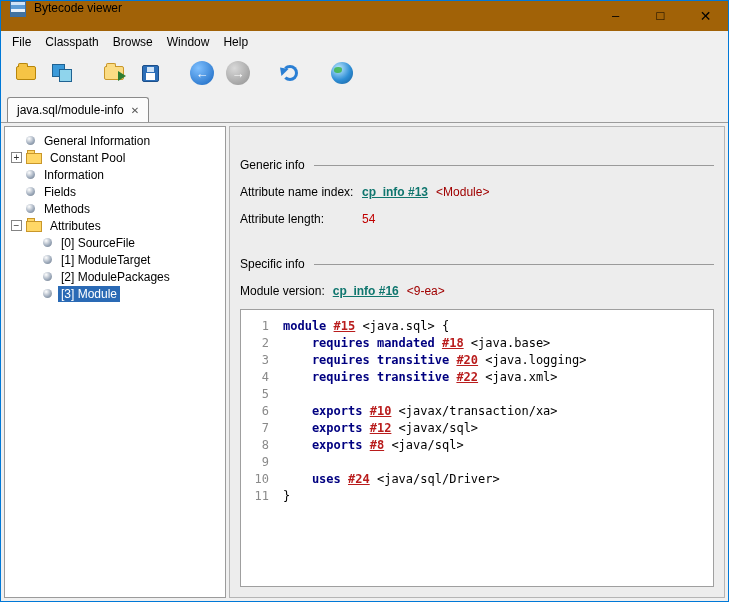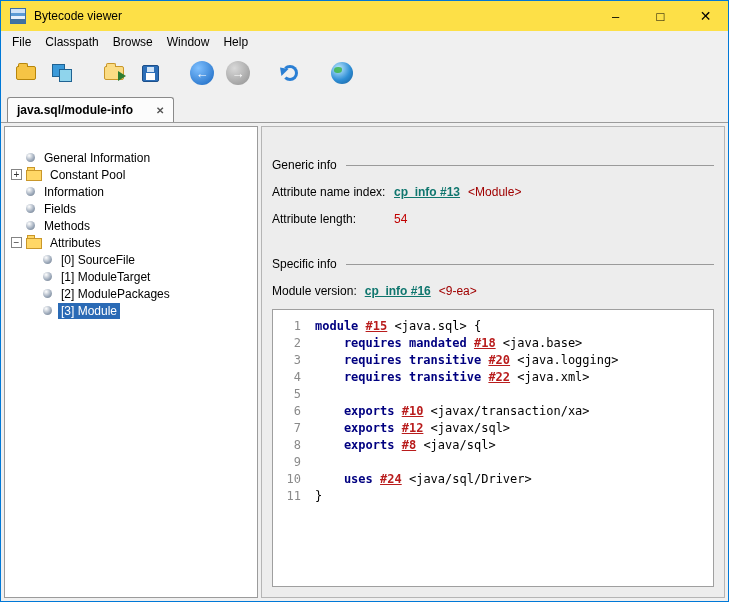--- a/index.html
+++ b/index.html
@@ -7,21 +7,21 @@
   body { font-family: "Liberation Sans", sans-serif; font-size: 12px; color: #000; }
 
   .window {
     width: 729px; height: 602px;
     border: 1px solid #0078d7;
     display: flex; flex-direction: column;
     background: #f0f0f0;
   }
 
   
-  .titlebar { height: 30px; background: #fde047; display: flex; align-items: center; flex-shrink: 0; }
+  .titlebar { height: 30px; background: #a16207; display: flex; align-items: flex-start; flex-shrink: 0; }
   .app-icon {
     width: 16px; height: 16px; margin: 0 8px 0 9px; flex-shrink: 0;
     border: 1px solid #3a6ea5;
     background: linear-gradient(180deg,#cfe3f7 0 25%, #5b9bd5 25% 50%, #e8f1fb 50% 75%, #41729f 75% 100%);
   }
   .title-text { font-size: 12px; }
   .titlebar .spacer { flex: 1; }
   .ctrl { width: 45px; height: 29px; display: flex; align-items: center; justify-content: center;
           font-size: 13px; background: transparent; border: none; font-family: "Liberation Sans", sans-serif; }
   .ctrl-close { font-size: 14px; }
@@ -60,28 +60,28 @@
                    border-top: 5px solid transparent; border-bottom: 5px solid transparent; border-right: 7px solid #2a7fd4;
                    transform: rotate(45deg); }
   .globe { width: 22px; height: 22px; border-radius: 50%;
            background: radial-gradient(circle at 35% 30%, #bfe9ff, #2f8fd6 55%, #145a96); position: relative; }
   .globe::after { content: ""; position: absolute; left: 3px; top: 5px; width: 8px; height: 6px;
                   background: #3cb54a; border-radius: 50% 40% 50% 40%; opacity: .85; }
 
   
   .tabstrip { height: 30px; background: #f0f0f0; display: flex; align-items: flex-end; padding-left: 6px;
               border-bottom: 1px solid #9b9b9b; flex-shrink: 0; }
-  .tab { display: inline-flex; align-items: center; gap: 23px; padding: 5px 9px 5px 9px;
-         background: #fcfcfc; border: 1px solid #8a8a8a; border-bottom: none; border-radius: 3px 3px 0 0; font-weight: bold; }
+  .tab { display: inline-flex; align-items: center; gap: 7px; padding: 5px 9px 5px 9px;
+         background: #fcfcfc; border: 1px solid #8a8a8a; border-bottom: none; border-radius: 3px 3px 0 0; }
   .tab-close { font-size: 10px; color: #555; }
 
   
   .content { flex: 1; display: flex; min-height: 0; background: #f0f0f0; padding: 3px; gap: 3px; }
 
-  .treepanel { width: 254px; background: #fff; border: 1px solid #9b9b9b; overflow: hidden; padding-top: 22px; flex-shrink: 0; }
+  .treepanel { width: 222px; background: #fff; border: 1px solid #9b9b9b; overflow: hidden; padding-top: 5px; flex-shrink: 0; }
   .tree-row { height: 17px; display: flex; align-items: center; padding-left: 6px; }
   .tree-row.child { padding-left: 23px; }
   .toggle { width: 11px; height: 11px; border: 1px solid #848484; background: #fff; font-size: 10px; line-height: 9px;
             text-align: center; margin-right: 4px; color: #333; flex-shrink: 0; }
   .tgl-spacer { width: 15px; flex-shrink: 0; }
   .dot-icon { width: 9px; height: 9px; border-radius: 50%;
               background: radial-gradient(circle at 35% 30%, #ffffff, #9aa7b8 60%, #6b7785); margin-right: 6px; flex-shrink: 0; }
   .tfolder { width: 16px; height: 11px; background: #ffd766; border: 1px solid #c9972a; position: relative;
              margin-right: 5px; margin-top: 2px; flex-shrink: 0; }
   .tfolder::before { content: ""; position: absolute; top: -4px; left: 0; width: 6px; height: 2px;

